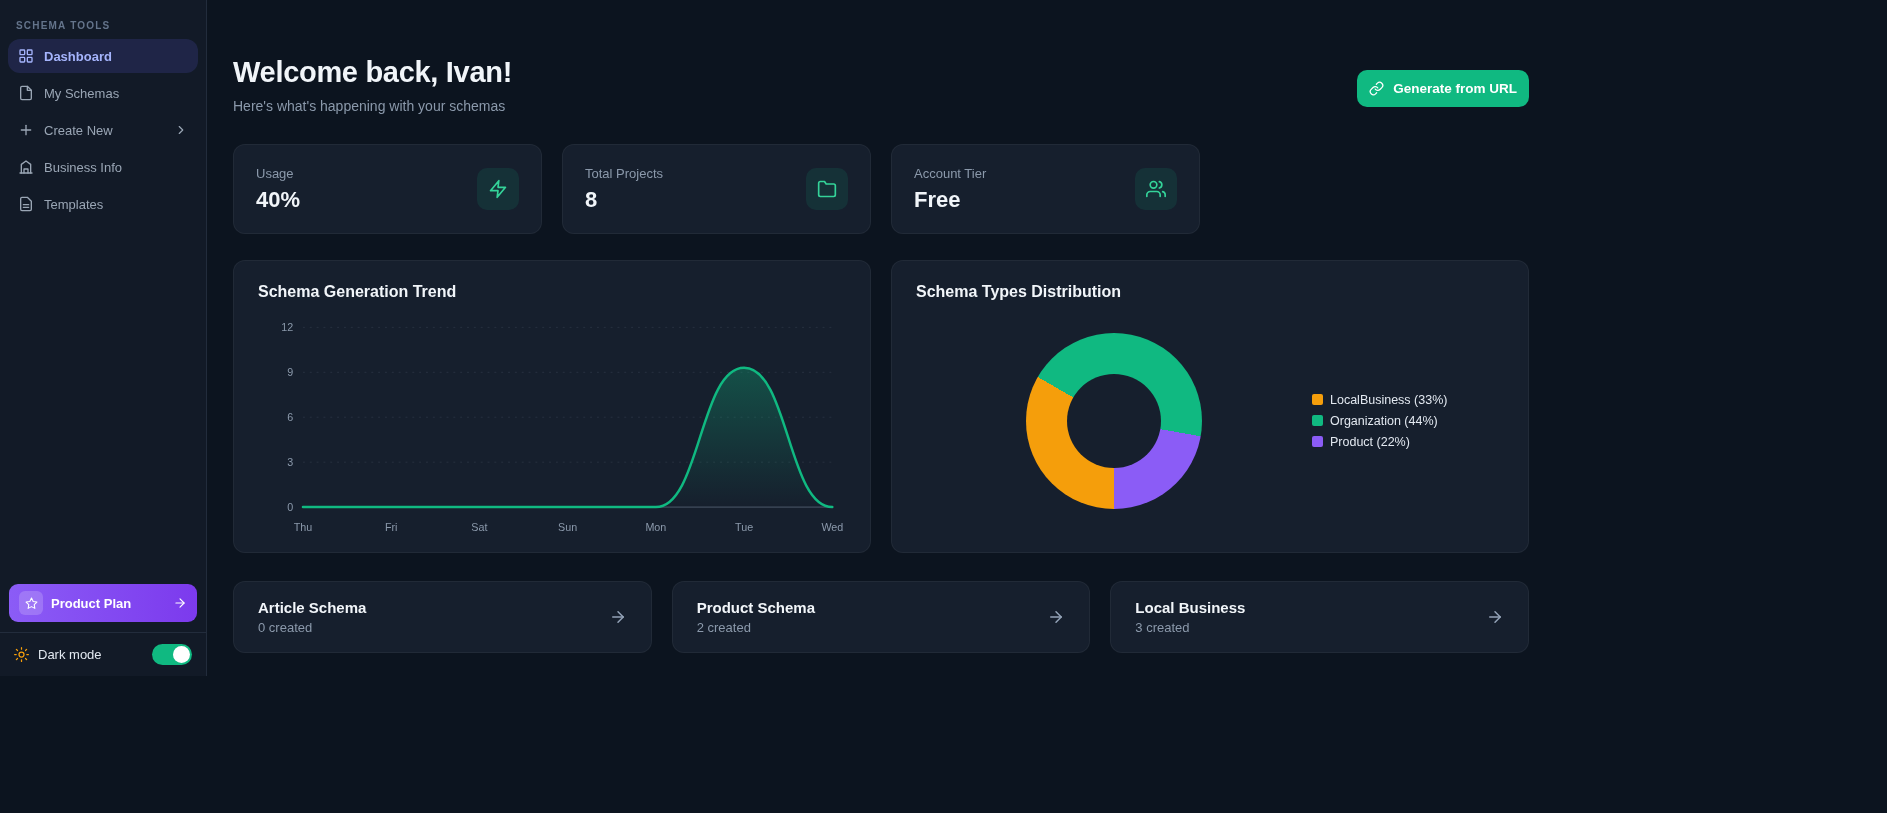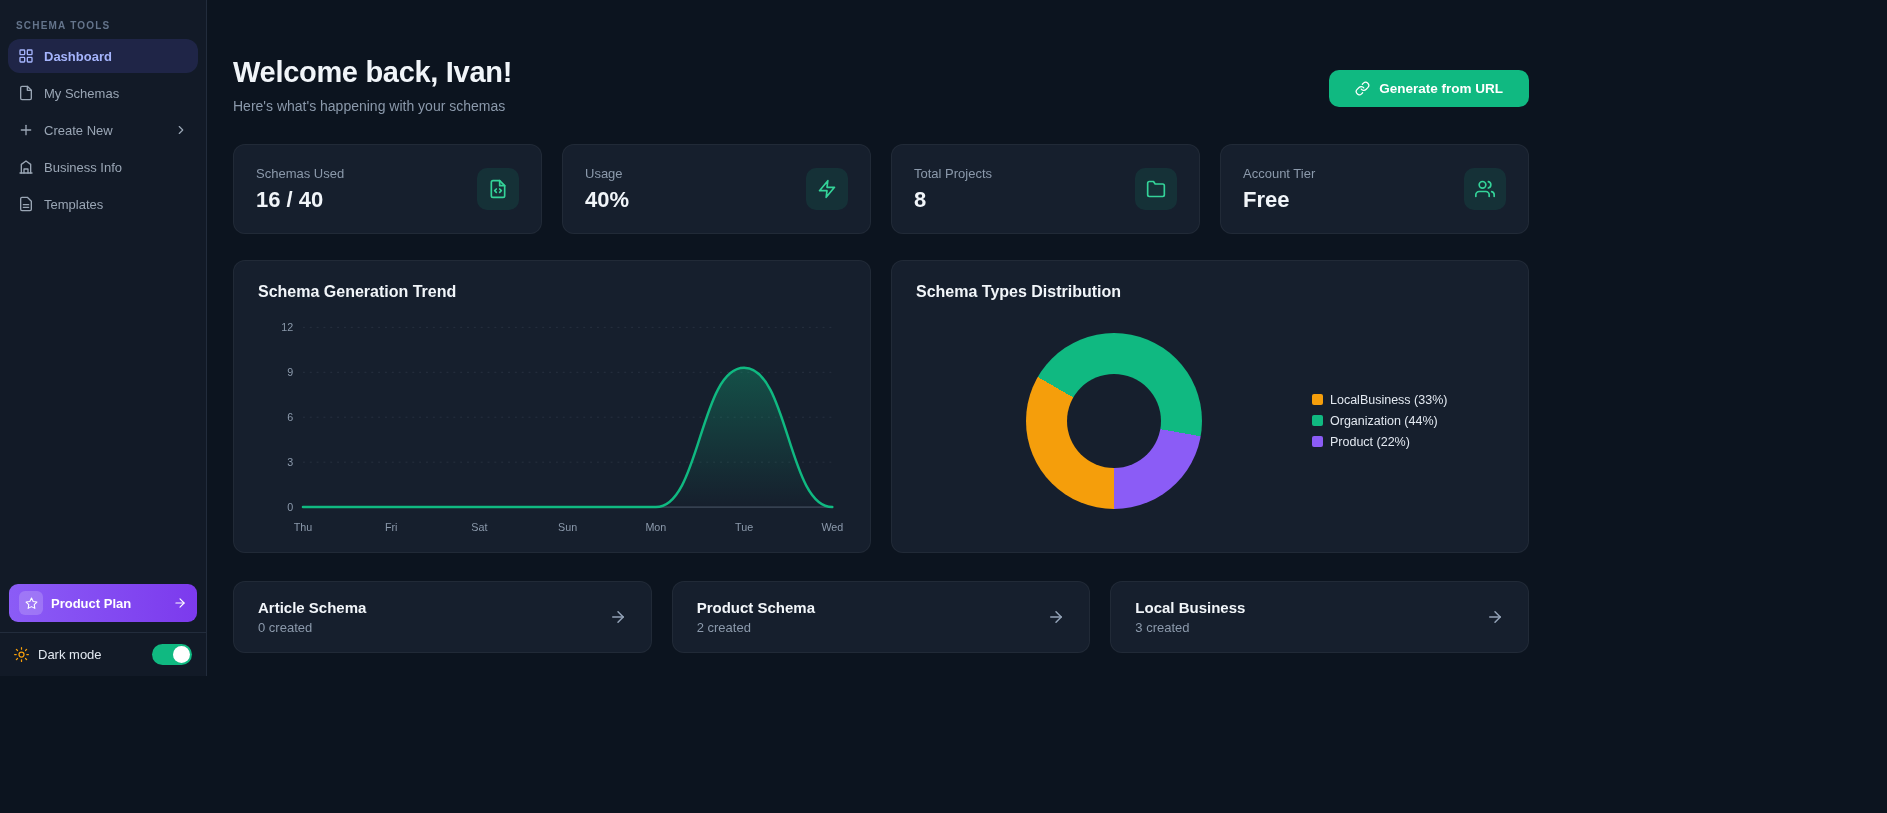--- a/index.html
+++ b/index.html
@@ -87,21 +87,21 @@
   
   .main{flex:1;padding:56px 0 0 26px;}
   .content{width:1296px;}
   .header-row{display:flex;justify-content:space-between;align-items:flex-start;margin-bottom:30px;}
   .page-title{font-size:29px;font-weight:800;letter-spacing:-0.3px;}
   .page-subtitle{margin-top:9px;font-size:14px;color:var(--muted);}
   .generate-btn{
     display:flex;align-items:center;gap:9px;
     background:var(--accent);color:#fff;border:none;cursor:pointer;
     font-family:inherit;font-size:13.5px;font-weight:700;
-    padding:0 26px;height:37px;border-radius:10px;margin-top:14px;
+    padding:0 12px;height:37px;border-radius:10px;margin-top:14px;
   }
   
   .stats-grid{display:grid;grid-template-columns:repeat(4,1fr);gap:20px;margin-bottom:26px;}
   .stat-card{
     background:var(--card);border:1px solid rgba(255,255,255,0.05);
     border-radius:12px;padding:20px 22px;height:90px;
     display:flex;align-items:center;justify-content:space-between;
   }
   .stat-label{font-size:13px;color:var(--muted);}
   .stat-value{font-size:22px;font-weight:700;margin-top:6px;}
@@ -258,34 +258,20 @@
           <svg width="15" height="15" viewBox="0 0 24 24" fill="none" stroke="#fff" stroke-width="2" stroke-linecap="round" stroke-linejoin="round">
               <path d="M10 13a5 5 0 0 0 7.54.54l3-3a5 5 0 0 0-7.07-7.07l-1.72 1.71"></path>
               <path d="M14 11a5 5 0 0 0-7.54-.54l-3 3a5 5 0 0 0 7.07 7.07l1.71-1.71"></path>
             </svg>
         </span>
         <span>Generate from URL</span>
       </button>
     </div>
 
     <div class="stats-grid">
-      <div class="stat-card">
-        <div>
-          <div class="stat-label">Schemas Used</div>
-          <div class="stat-value">16 / 40</div>
-        </div>
-        <div class="stat-icon">
-          <svg width="20" height="20" viewBox="0 0 24 24" fill="none" stroke="currentColor" stroke-width="2" stroke-linecap="round" stroke-linejoin="round">
-              <path d="M14 2H6a2 2 0 0 0-2 2v16a2 2 0 0 0 2 2h12a2 2 0 0 0 2-2V8z"></path>
-              <polyline points="14 2 14 8 20 8"></polyline>
-              <polyline points="10 12 8 14 10 16"></polyline>
-              <polyline points="14 12 16 14 14 16"></polyline>
-            </svg>
-        </div>
-      </div>
       <div class="stat-card">
         <div>
           <div class="stat-label">Usage</div>
           <div class="stat-value">40%</div>
         </div>
         <div class="stat-icon">
           <svg width="20" height="20" viewBox="0 0 24 24" fill="none" stroke="currentColor" stroke-width="2" stroke-linecap="round" stroke-linejoin="round">
               <polygon points="13 2 3 14 12 14 11 22 21 10 12 10 13 2"></polygon>
             </svg>
         </div>

